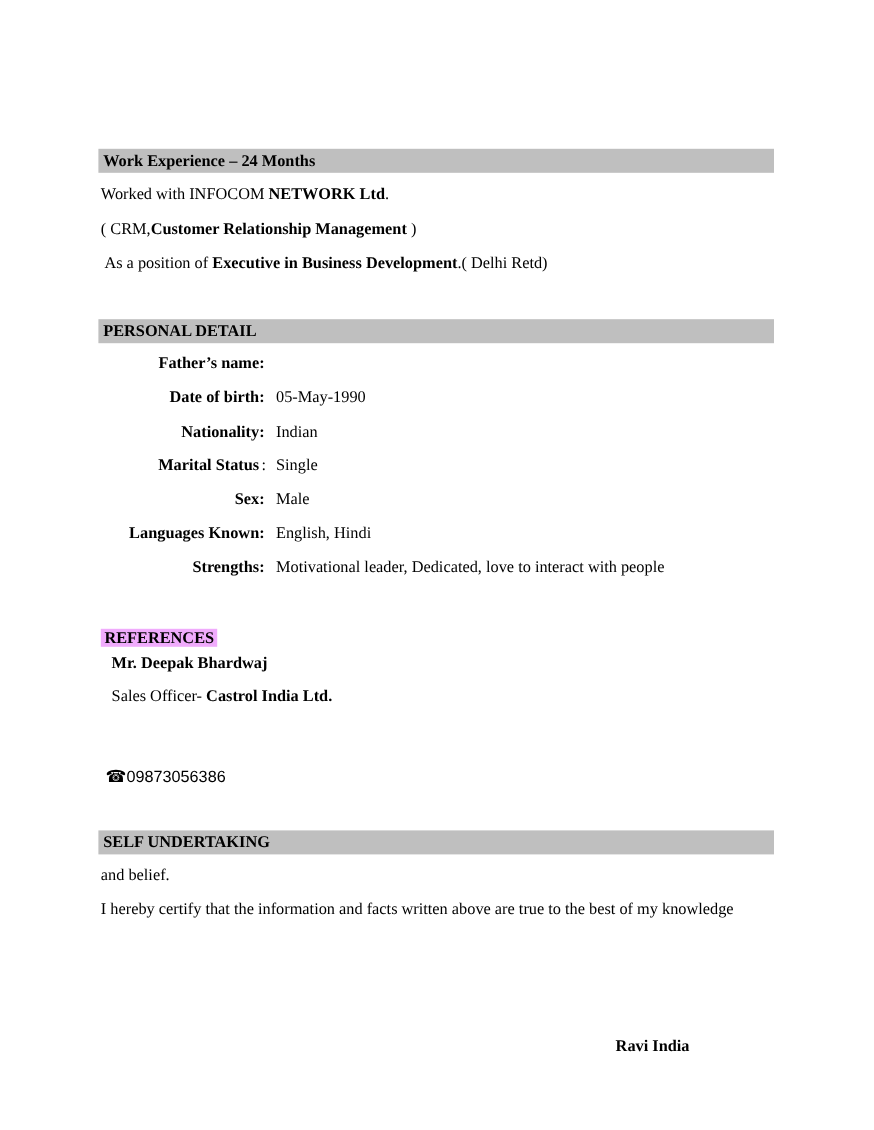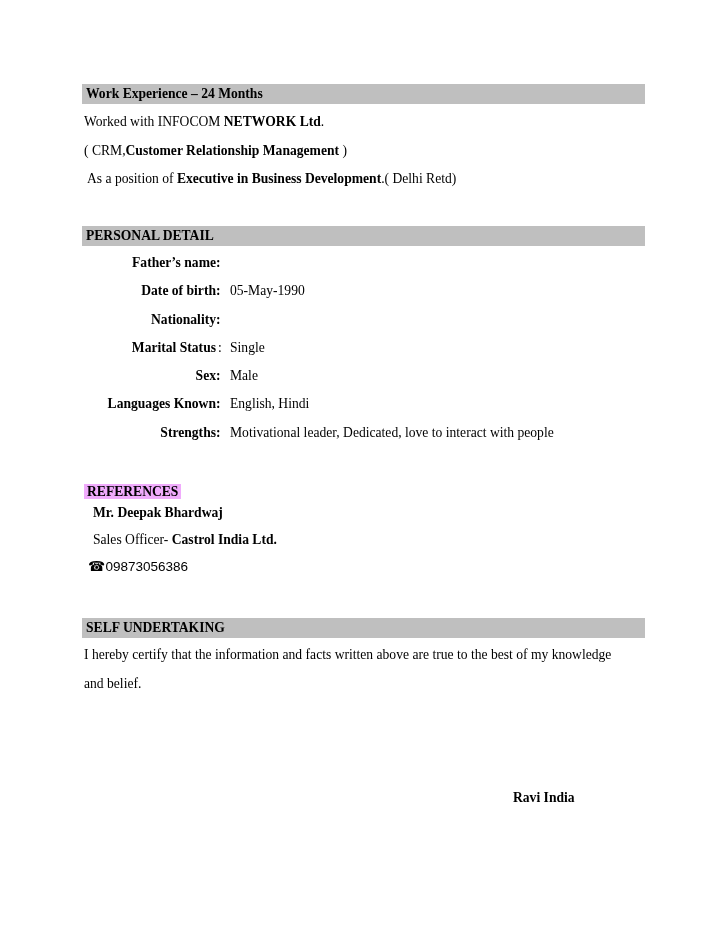--- a/index.html
+++ b/index.html
@@ -17,20 +17,21 @@
     left: 82px;
     top: 84px;
     width: 563px;
   }
   .bar {
     background: #bfbfbf;
     height: 20px;
     line-height: 20px;
     font-weight: bold;
     padding-left: 4px;
+    margin-top: 40px;
   }
   .b { font-weight: bold; }
 
   .work-lines { margin-top: 4px; }
   .work-lines p { height: 28.5px; line-height: 28.5px; margin-left: 2px; }
   .work-lines p.indent-1 { padding-left: 3px; }
 
   .bar-personal { margin-top: 32.5px; }
   .rows { margin-top: 3px; margin-left: 2px; }
   .row { display: flex; height: 28.3px; line-height: 28.3px; }
@@ -44,23 +45,24 @@
   .ref-header {
     display: inline-block;
     background: #f0abfc;
     font-weight: bold;
     padding: 0 3px;
     margin-left: 2px;
   }
   .ref-name { height: 27px; line-height: 27px; margin-left: 11px; font-weight: bold; }
   .ref-role { height: 28.5px; line-height: 28.5px; margin-left: 11px; }
   .ref-phone {
-    height: 28.5px; line-height: 22px; margin-left: 6px;
+    height: 28.5px; line-height: 37px; margin-left: 6px;
     font-family: "Liberation Sans", sans-serif;
     font-size: 13.5px;
+    margin-top: 34px;
   }
   .phone-icon { font-family: "DejaVu Sans", sans-serif; font-size: 14px; }
 
   .bar-undertaking { margin-top: 35px; }
   .undertaking-lines { margin-top: 2px; margin-left: 2px; }
   .undertaking-lines p { height: 29px; line-height: 29px; }
 
   .signature { margin-top: 92px; margin-left: 431px; font-weight: bold; height: 16px; line-height: 16px; }
 </style>
 </head>
@@ -86,20 +88,21 @@
       <span class="colon">:</span>
     </div>
     <div class="row">
       <span class="label">Date of birth</span>
       <span class="colon">:</span>
       <span class="value">05-May-1990</span>
     </div>
     <div class="row">
       <span class="label">Nationality</span>
       <span class="colon">:</span>
+      <span class="value">Indian</span>
     </div>
     <div class="row colon-light">
       <span class="label">Marital Status</span>
       <span class="colon">:</span>
       <span class="value">Single</span>
     </div>
     <div class="row">
       <span class="label">Sex</span>
       <span class="colon">:</span>
       <span class="value">Male</span>
@@ -122,19 +125,19 @@
     </div>
     <p class="ref-name">Mr. Deepak Bhardwaj</p>
     <p class="ref-role"><span>Sales Officer- </span><span class="b">Castrol India Ltd.</span></p>
     <p class="ref-phone"><span class="phone-icon">☎</span><span>09873056386</span></p>
   </div>
 
   <div class="bar bar-undertaking">
     <span>SELF UNDERTAKING</span>
   </div>
   <div class="undertaking-lines">
+    <p>and belief.</p>
     <p>I hereby certify that the information and facts written above are true to the best of my knowledge</p>
-    <p>and belief.</p>
   </div>
 
   <div class="signature">Ravi India</div>
 
 </div>
 
 </body></html>

